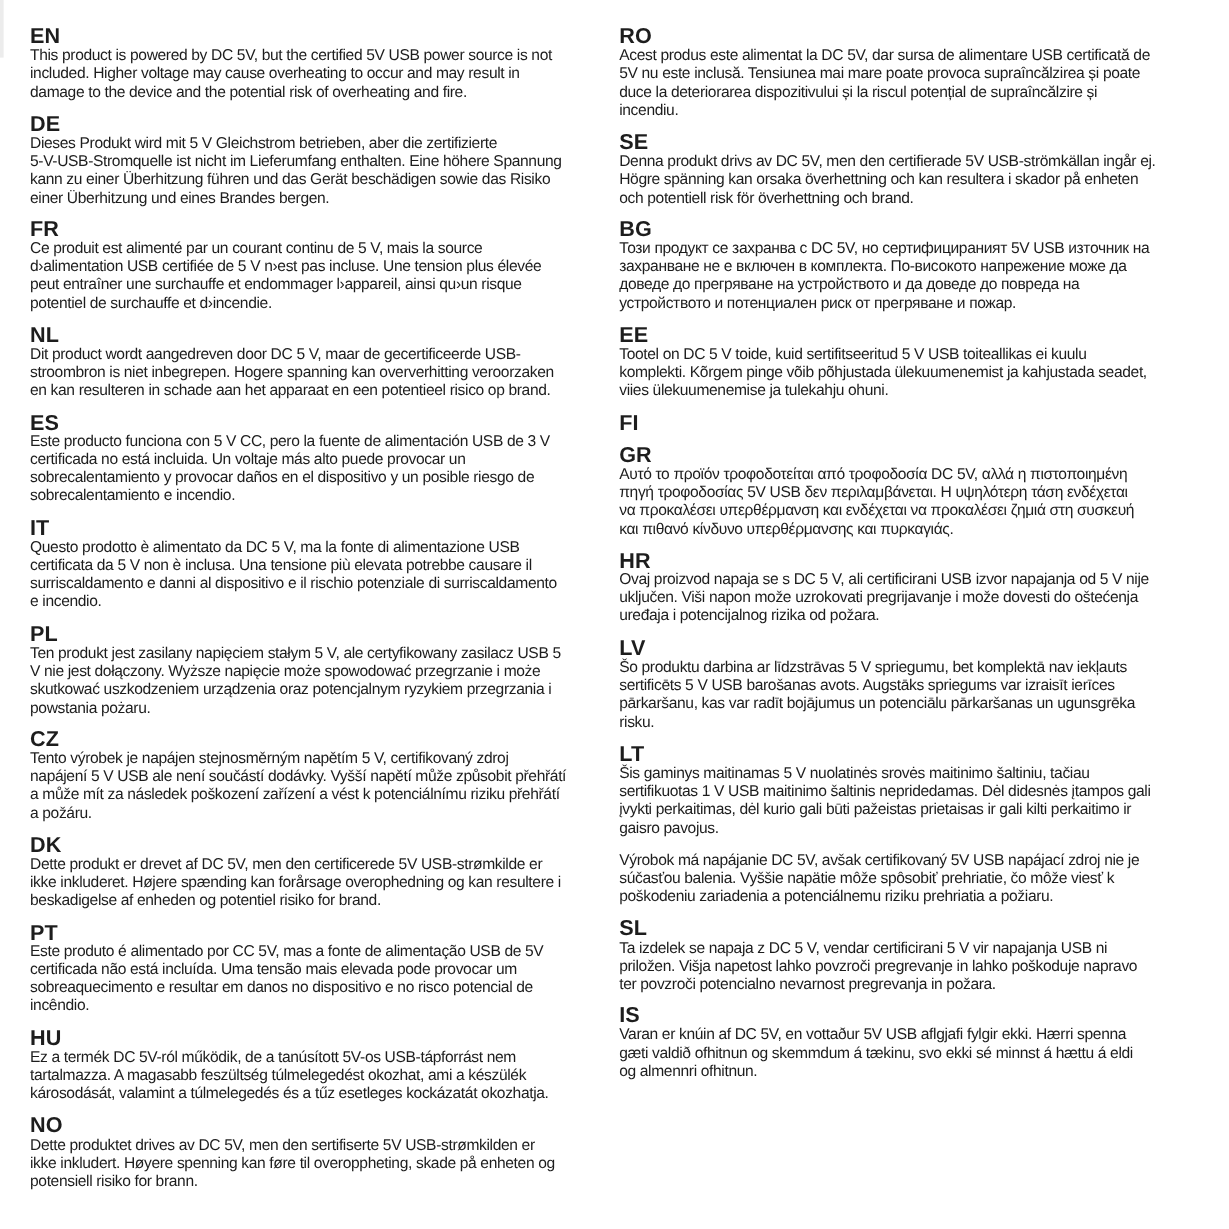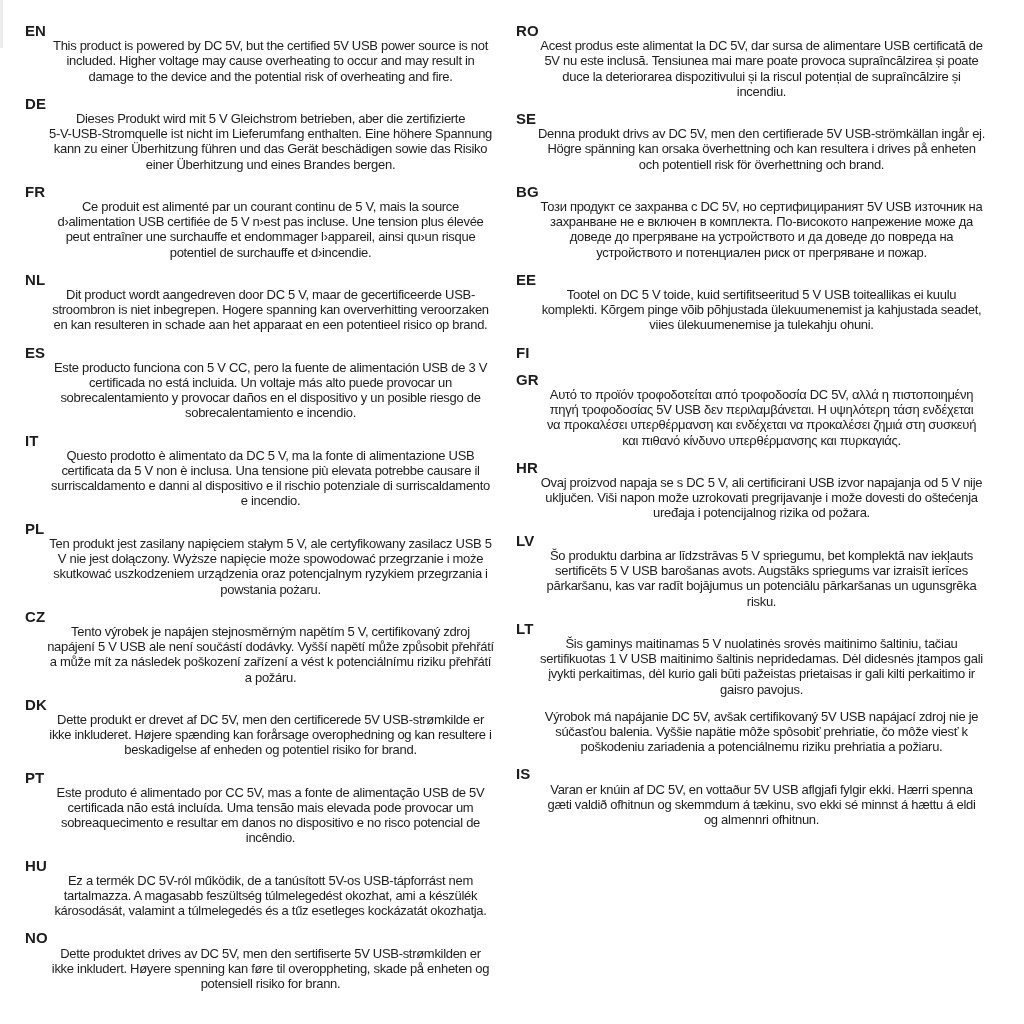--- a/index.html
+++ b/index.html
@@ -29,32 +29,31 @@
     box-sizing: border-box;
   }
   .col {
     width: 491px;
     flex: 0 0 491px;
   }
   .lang-block {
     margin: 0 0 12px 0;
   }
   .lang-code {
-    font-size: 15px;
+    font-size: 18px;
     line-height: 15.2px;
     font-weight: 700;
     letter-spacing: 0.1px;
   }
   .lang-text {
     margin: 0;
     font-size: 13px;
     line-height: 15.2px;
     letter-spacing: -0.3px;
     white-space: pre;
-    text-align: center;
   }
 </style>
 </head>
 <body>
 
 <div class="scan-artifact"></div>
 
 <div class="page">
 
   <div class="col">
@@ -143,21 +142,21 @@
     <section class="lang-block">
       <div class="lang-code">RO</div>
       <p class="lang-text">Acest produs este alimentat la DC 5V, dar sursa de alimentare USB certificată de
 5V nu este inclusă. Tensiunea mai mare poate provoca supraîncălzirea și poate
 duce la deteriorarea dispozitivului și la riscul potențial de supraîncălzire și
 incendiu.</p>
     </section>
     <section class="lang-block">
       <div class="lang-code">SE</div>
       <p class="lang-text">Denna produkt drivs av DC 5V, men den certifierade 5V USB-strömkällan ingår ej.
-Högre spänning kan orsaka överhettning och kan resultera i drives på enheten
+Högre spänning kan orsaka överhettning och kan resultera i skador på enheten
 och potentiell risk för överhettning och brand.</p>
     </section>
     <section class="lang-block">
       <div class="lang-code">BG</div>
       <p class="lang-text">Този продукт се захранва с DC 5V, но сертифицираният 5V USB източник на
 захранване не е включен в комплекта. По-високото напрежение може да
 доведе до прегряване на устройството и да доведе до повреда на
 устройството и потенциален риск от прегряване и пожар.</p>
     </section>
     <section class="lang-block">
@@ -195,20 +194,26 @@
 sertifikuotas 1 V USB maitinimo šaltinis nepridedamas. Dėl didesnės įtampos gali
 įvykti perkaitimas, dėl kurio gali būti pažeistas prietaisas ir gali kilti perkaitimo ir
 gaisro pavojus.</p>
     </section>
     <section class="lang-block">
       <p class="lang-text">Výrobok má napájanie DC 5V, avšak certifikovaný 5V USB napájací zdroj nie je
 súčasťou balenia. Vyššie napätie môže spôsobiť prehriatie, čo môže viesť k
 poškodeniu zariadenia a potenciálnemu riziku prehriatia a požiaru.</p>
     </section>
     <section class="lang-block">
+      <div class="lang-code">SL</div>
+      <p class="lang-text">Ta izdelek se napaja z DC 5 V, vendar certificirani 5 V vir napajanja USB ni
+priložen. Višja napetost lahko povzroči pregrevanje in lahko poškoduje napravo
+ter povzroči potencialno nevarnost pregrevanja in požara.</p>
+    </section>
+    <section class="lang-block">
       <div class="lang-code">IS</div>
       <p class="lang-text">Varan er knúin af DC 5V, en vottaður 5V USB aflgjafi fylgir ekki. Hærri spenna
 gæti valdið ofhitnun og skemmdum á tækinu, svo ekki sé minnst á hættu á eldi
 og almennri ofhitnun.</p>
     </section>
   </div>
 
 </div>
 
 </body></html>

